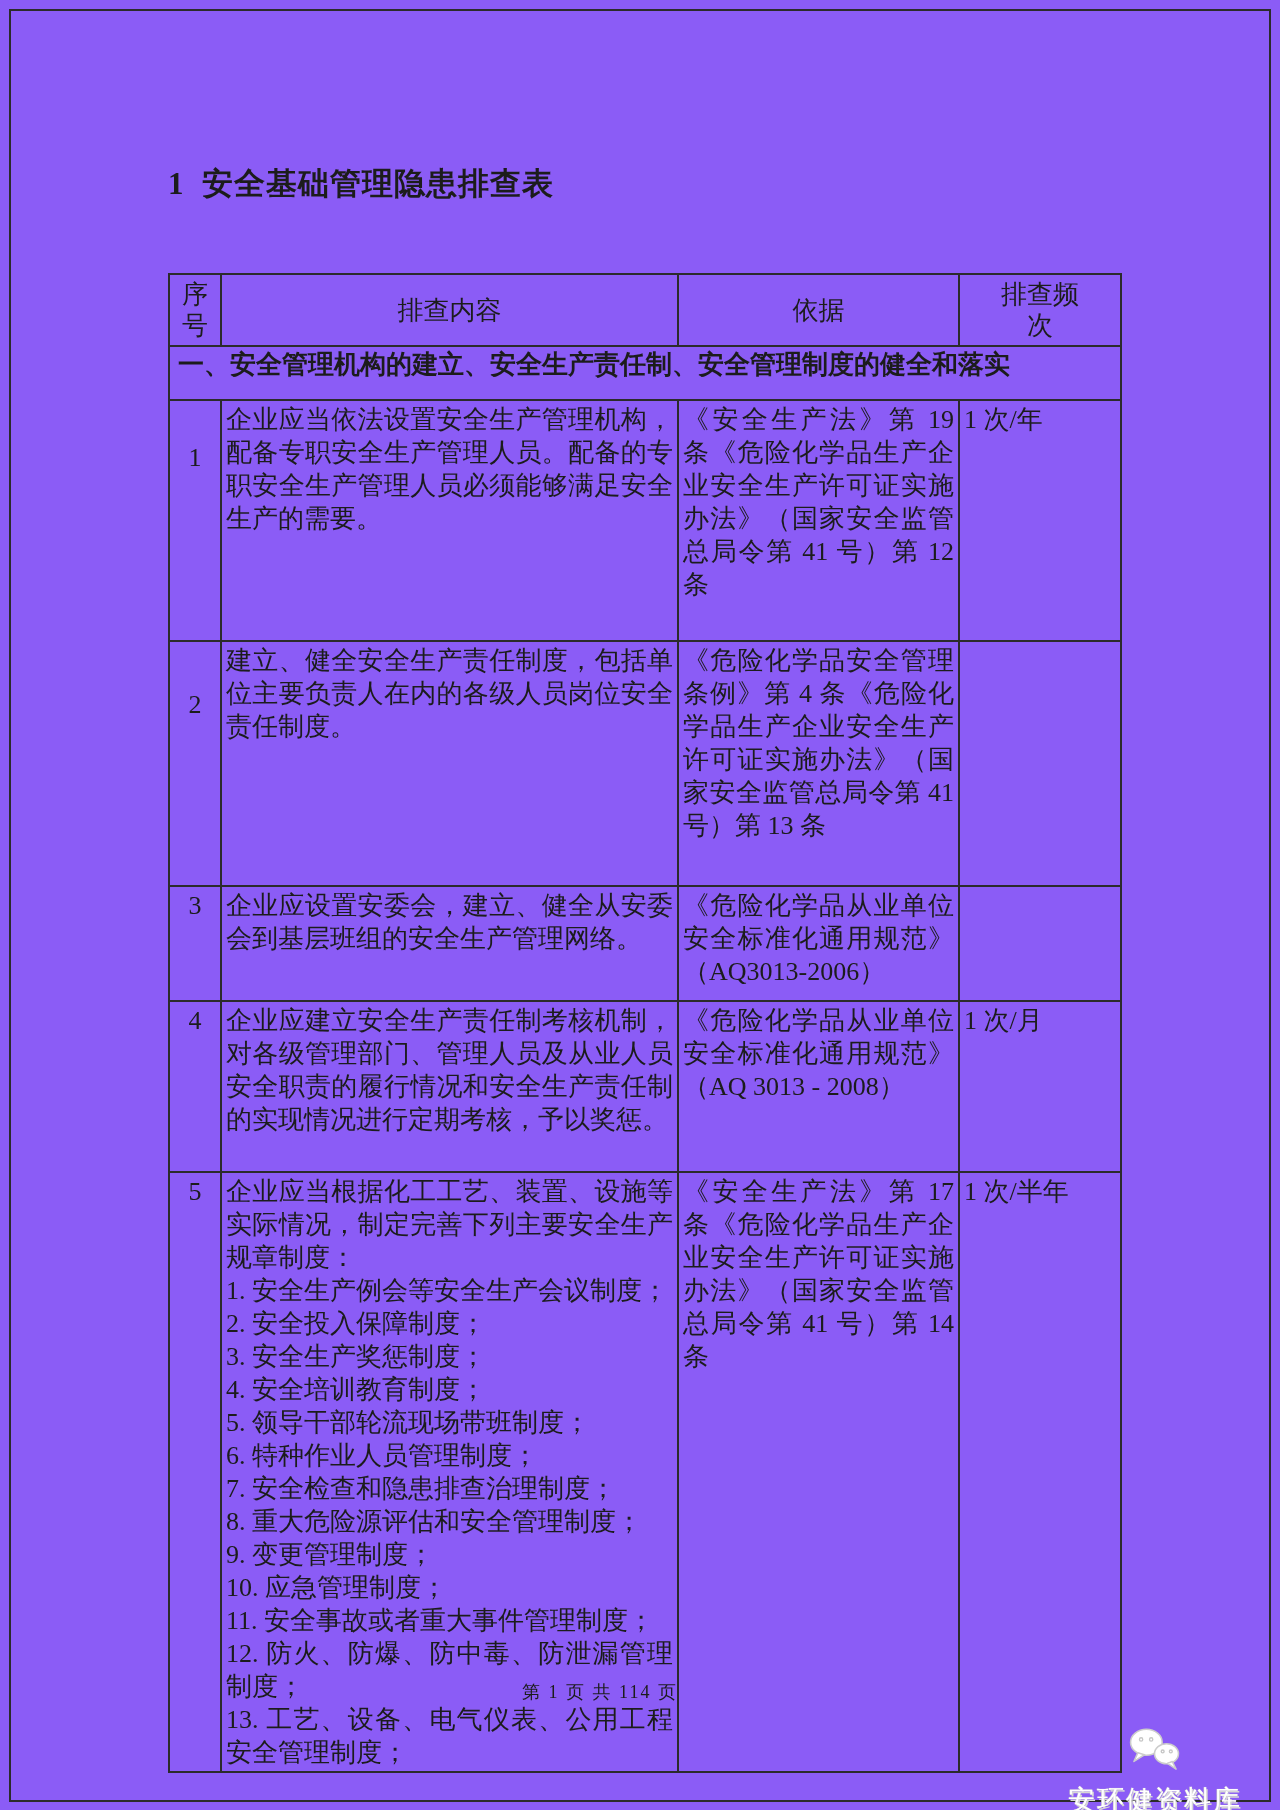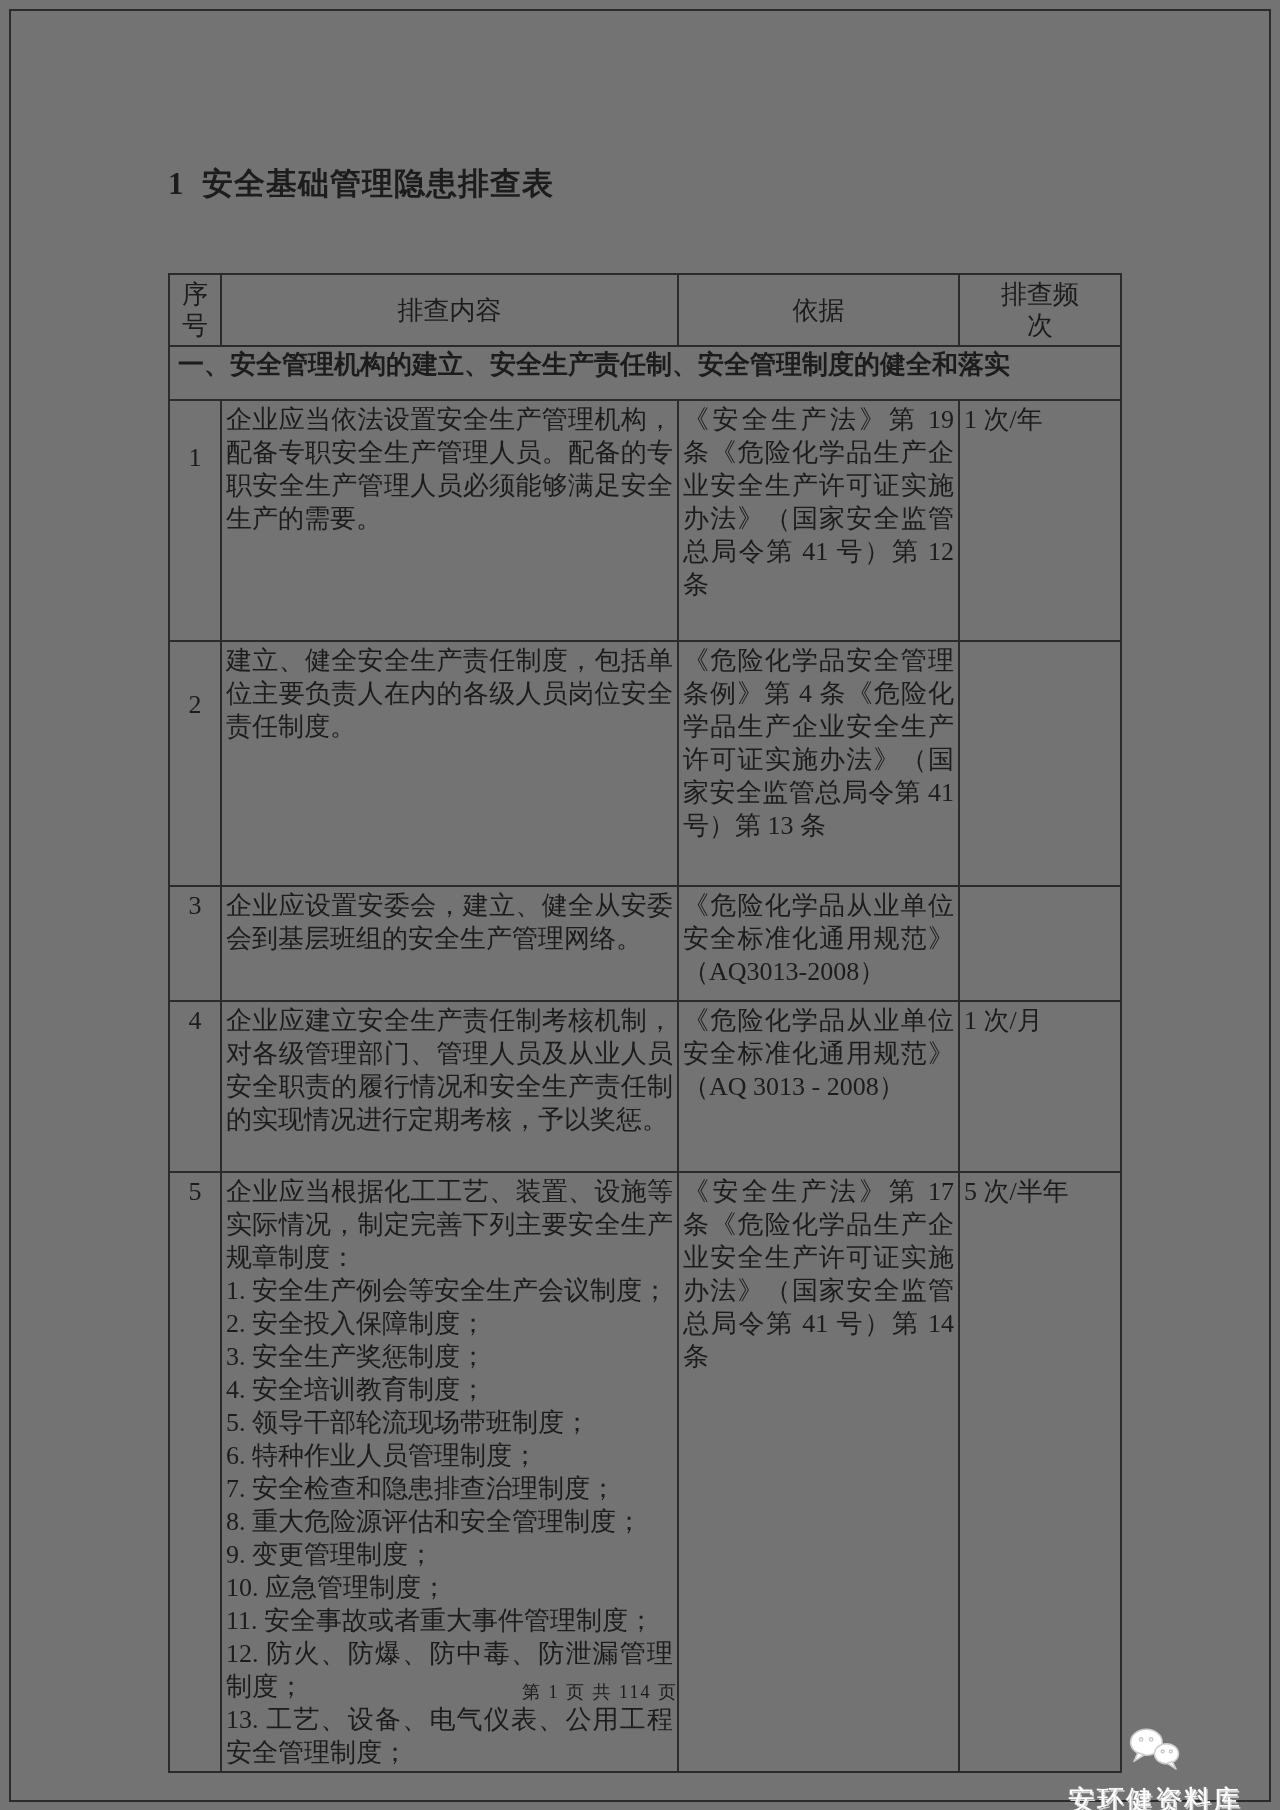--- a/index.html
+++ b/index.html
@@ -1,19 +1,19 @@
 <!DOCTYPE html>
 <html><head>
 <meta charset="utf-8">
 <style>
   html,body { margin:0; padding:0; background:#ffffff; }
   .page {
     position:relative;
     width:1280px; height:1810px;
-    background:#737373;
+    background:#8b5cf6;
     font-family:"Liberation Serif","DejaVu Serif",serif;
     color:#1c1c1c;
     overflow:hidden;
   }
   .page-frame {
     position:absolute; left:9px; top:9px; right:9px; bottom:8px;
     border:2px solid #2b2b2b;
     pointer-events:none;
   }
   .doc-title {
@@ -108,21 +108,21 @@
       </tr>
       <tr class="row r2">
         <td class="c-no">2</td>
         <td class="c-content">建立、健全安全生产责任制度，包括单位主要负责人在内的各级人员岗位安全责任制度。</td>
         <td class="c-basis">《危险化学品安全管理条例》第 4 条《危险化学品生产企业安全生产许可证实施办法》（国家安全监管总局令第 41 号）第 13 条</td>
         <td class="c-freq"></td>
       </tr>
       <tr class="row r3">
         <td class="c-no">3</td>
         <td class="c-content">企业应设置安委会，建立、健全从安委会到基层班组的安全生产管理网络。</td>
-        <td class="c-basis">《危险化学品从业单位安全标准化通用规范》（AQ3013-2008）</td>
+        <td class="c-basis">《危险化学品从业单位安全标准化通用规范》（AQ3013-2006）</td>
         <td class="c-freq"></td>
       </tr>
       <tr class="row r4">
         <td class="c-no">4</td>
         <td class="c-content">企业应建立安全生产责任制考核机制，对各级管理部门、管理人员及从业人员安全职责的履行情况和安全生产责任制的实现情况进行定期考核，予以奖惩。</td>
         <td class="c-basis">《危险化学品从业单位安全标准化通用规范》（AQ 3013 - 2008）</td>
         <td class="c-freq">1 次/月</td>
       </tr>
       <tr class="row r5">
         <td class="c-no">5</td>
@@ -134,21 +134,21 @@
 5. 领导干部轮流现场带班制度；
 6. 特种作业人员管理制度；
 7. 安全检查和隐患排查治理制度；
 8. 重大危险源评估和安全管理制度；
 9. 变更管理制度；
 10. 应急管理制度；
 11. 安全事故或者重大事件管理制度；
 12. 防火、防爆、防中毒、防泄漏管理制度；
 13. 工艺、设备、电气仪表、公用工程安全管理制度；</td>
         <td class="c-basis">《安全生产法》第 17 条《危险化学品生产企业安全生产许可证实施办法》（国家安全监管总局令第 41 号）第 14 条</td>
-        <td class="c-freq">5 次/半年</td>
+        <td class="c-freq">1 次/半年</td>
       </tr>
     </tbody>
   </table>
 
   <div class="page-footer">第 1 页 共 114 页</div>
 
   <div class="watermark">
     <svg width="58" height="46" viewBox="0 0 60 48" aria-hidden="true">
       <g fill="#ffffff" stroke="#cccccc" stroke-width="1.6">
         <ellipse cx="21" cy="17" rx="16.5" ry="13.5"></ellipse>

